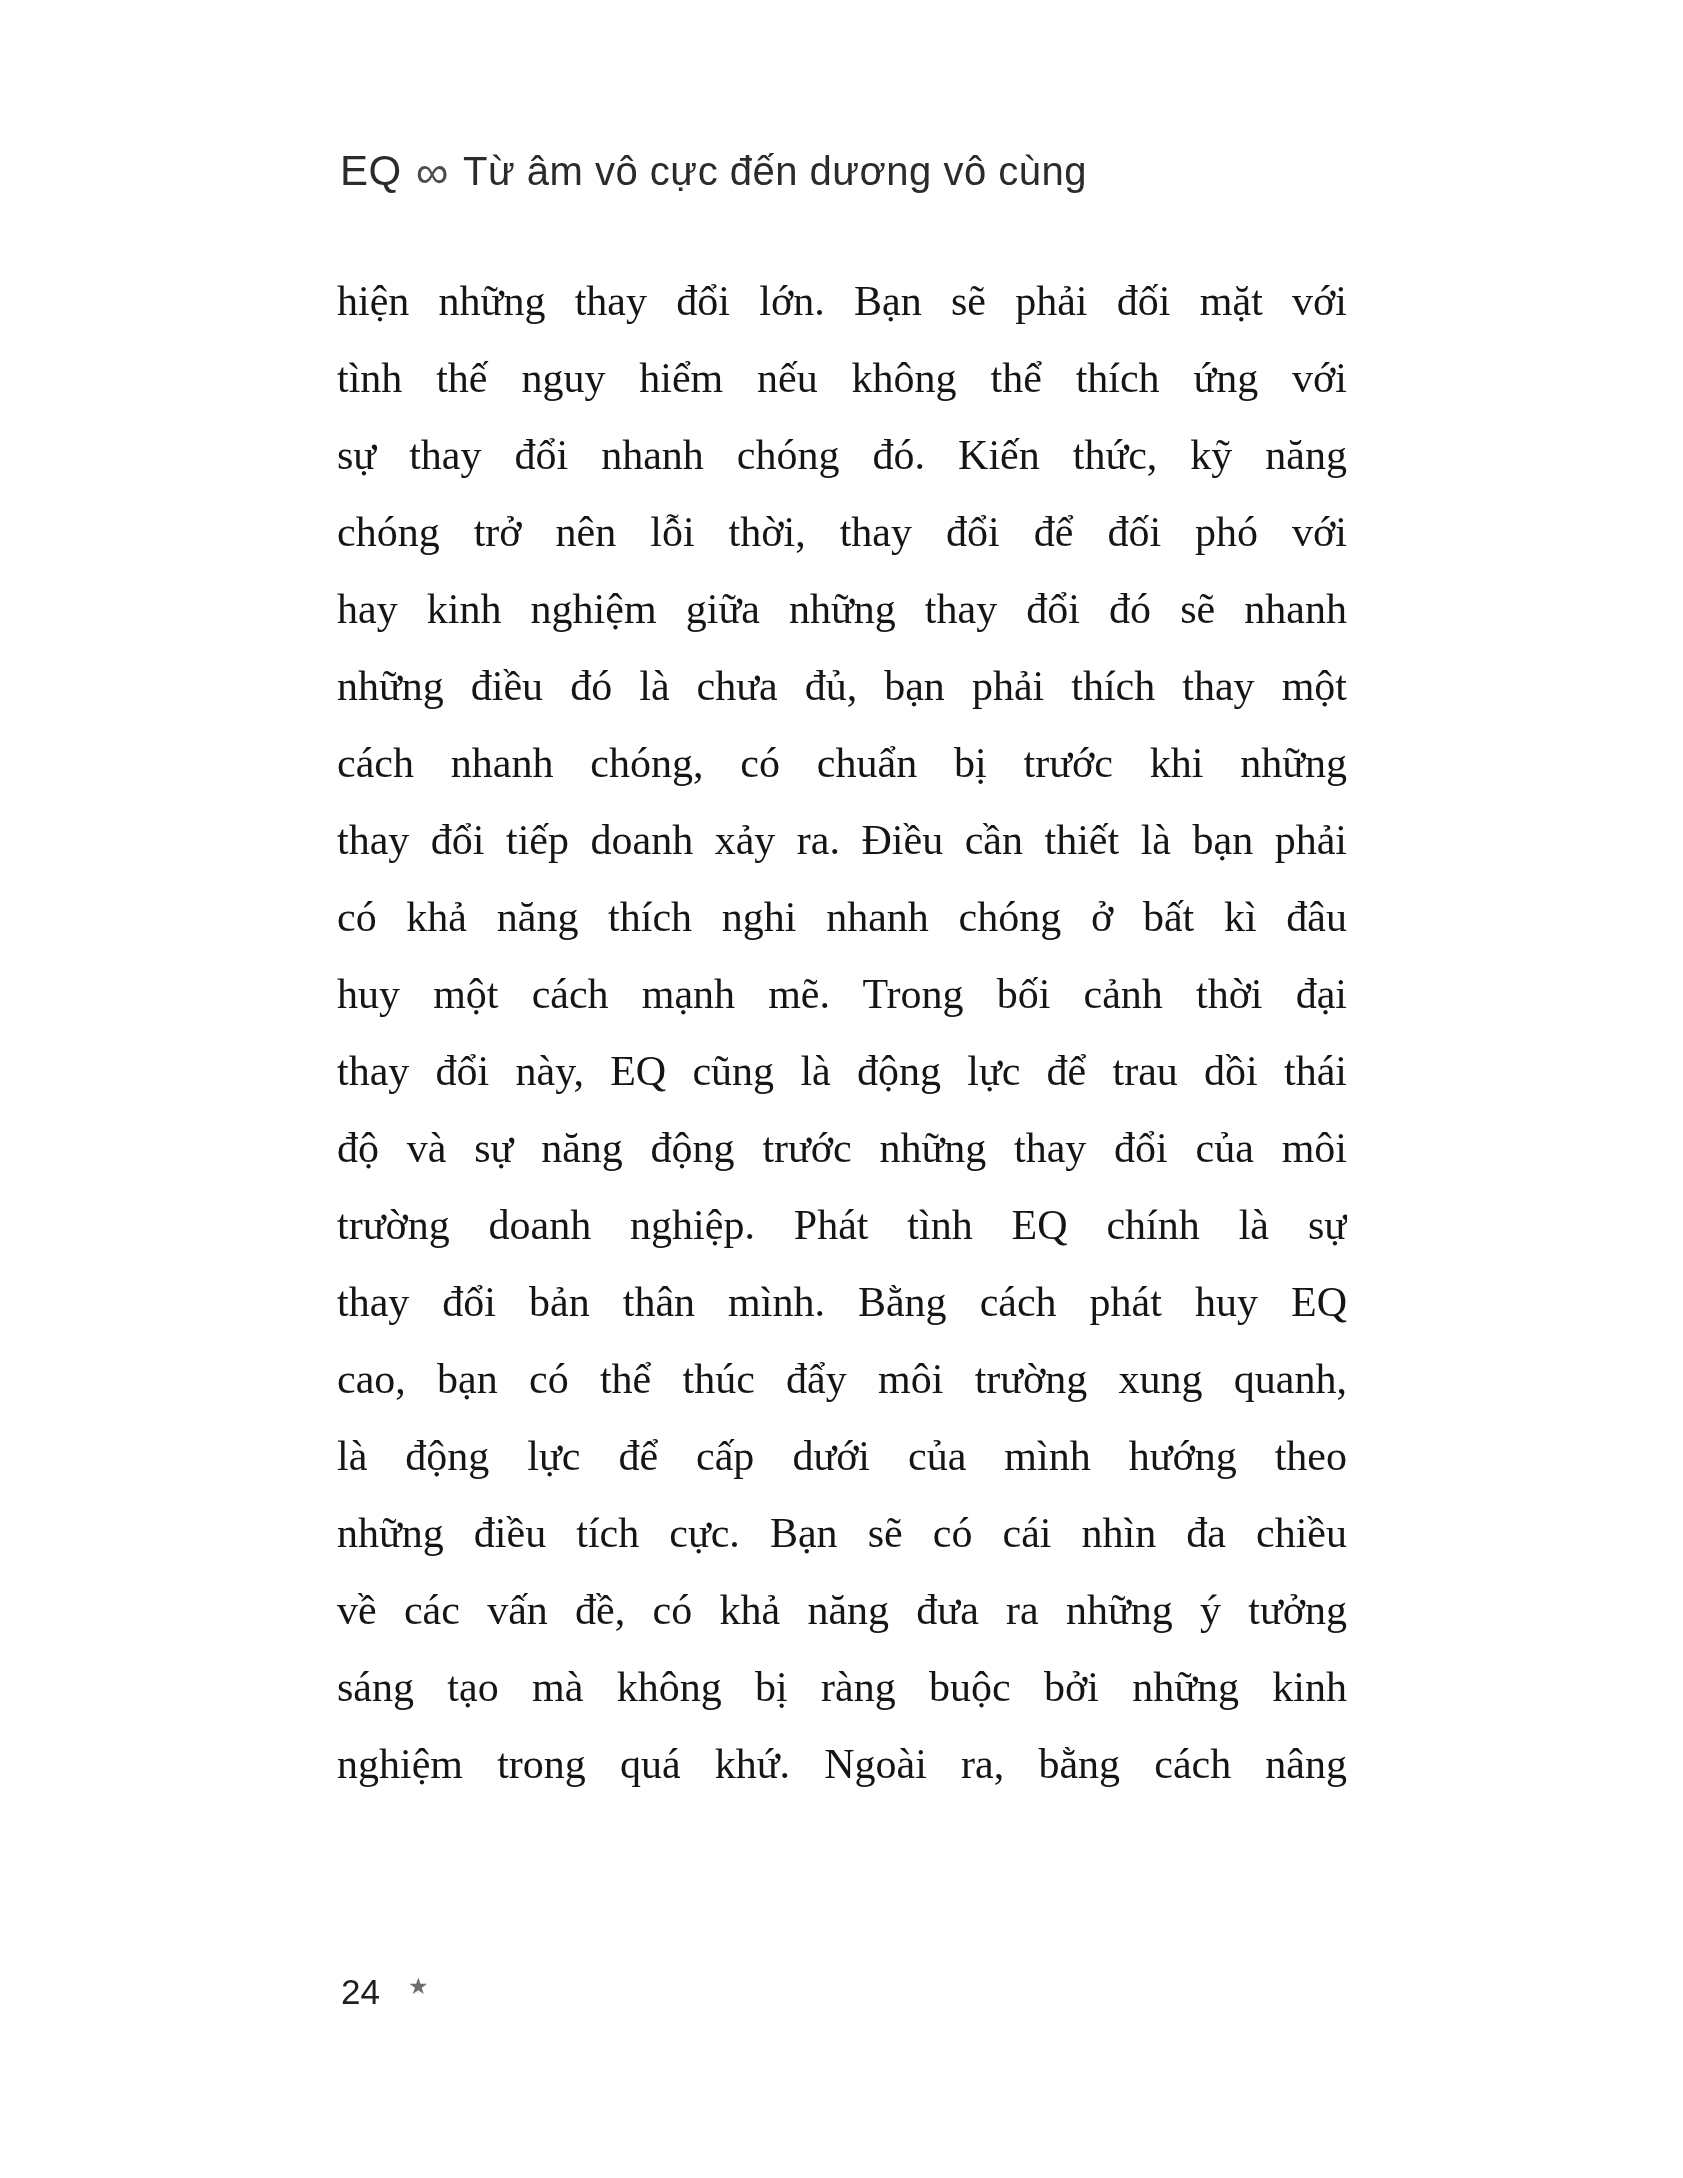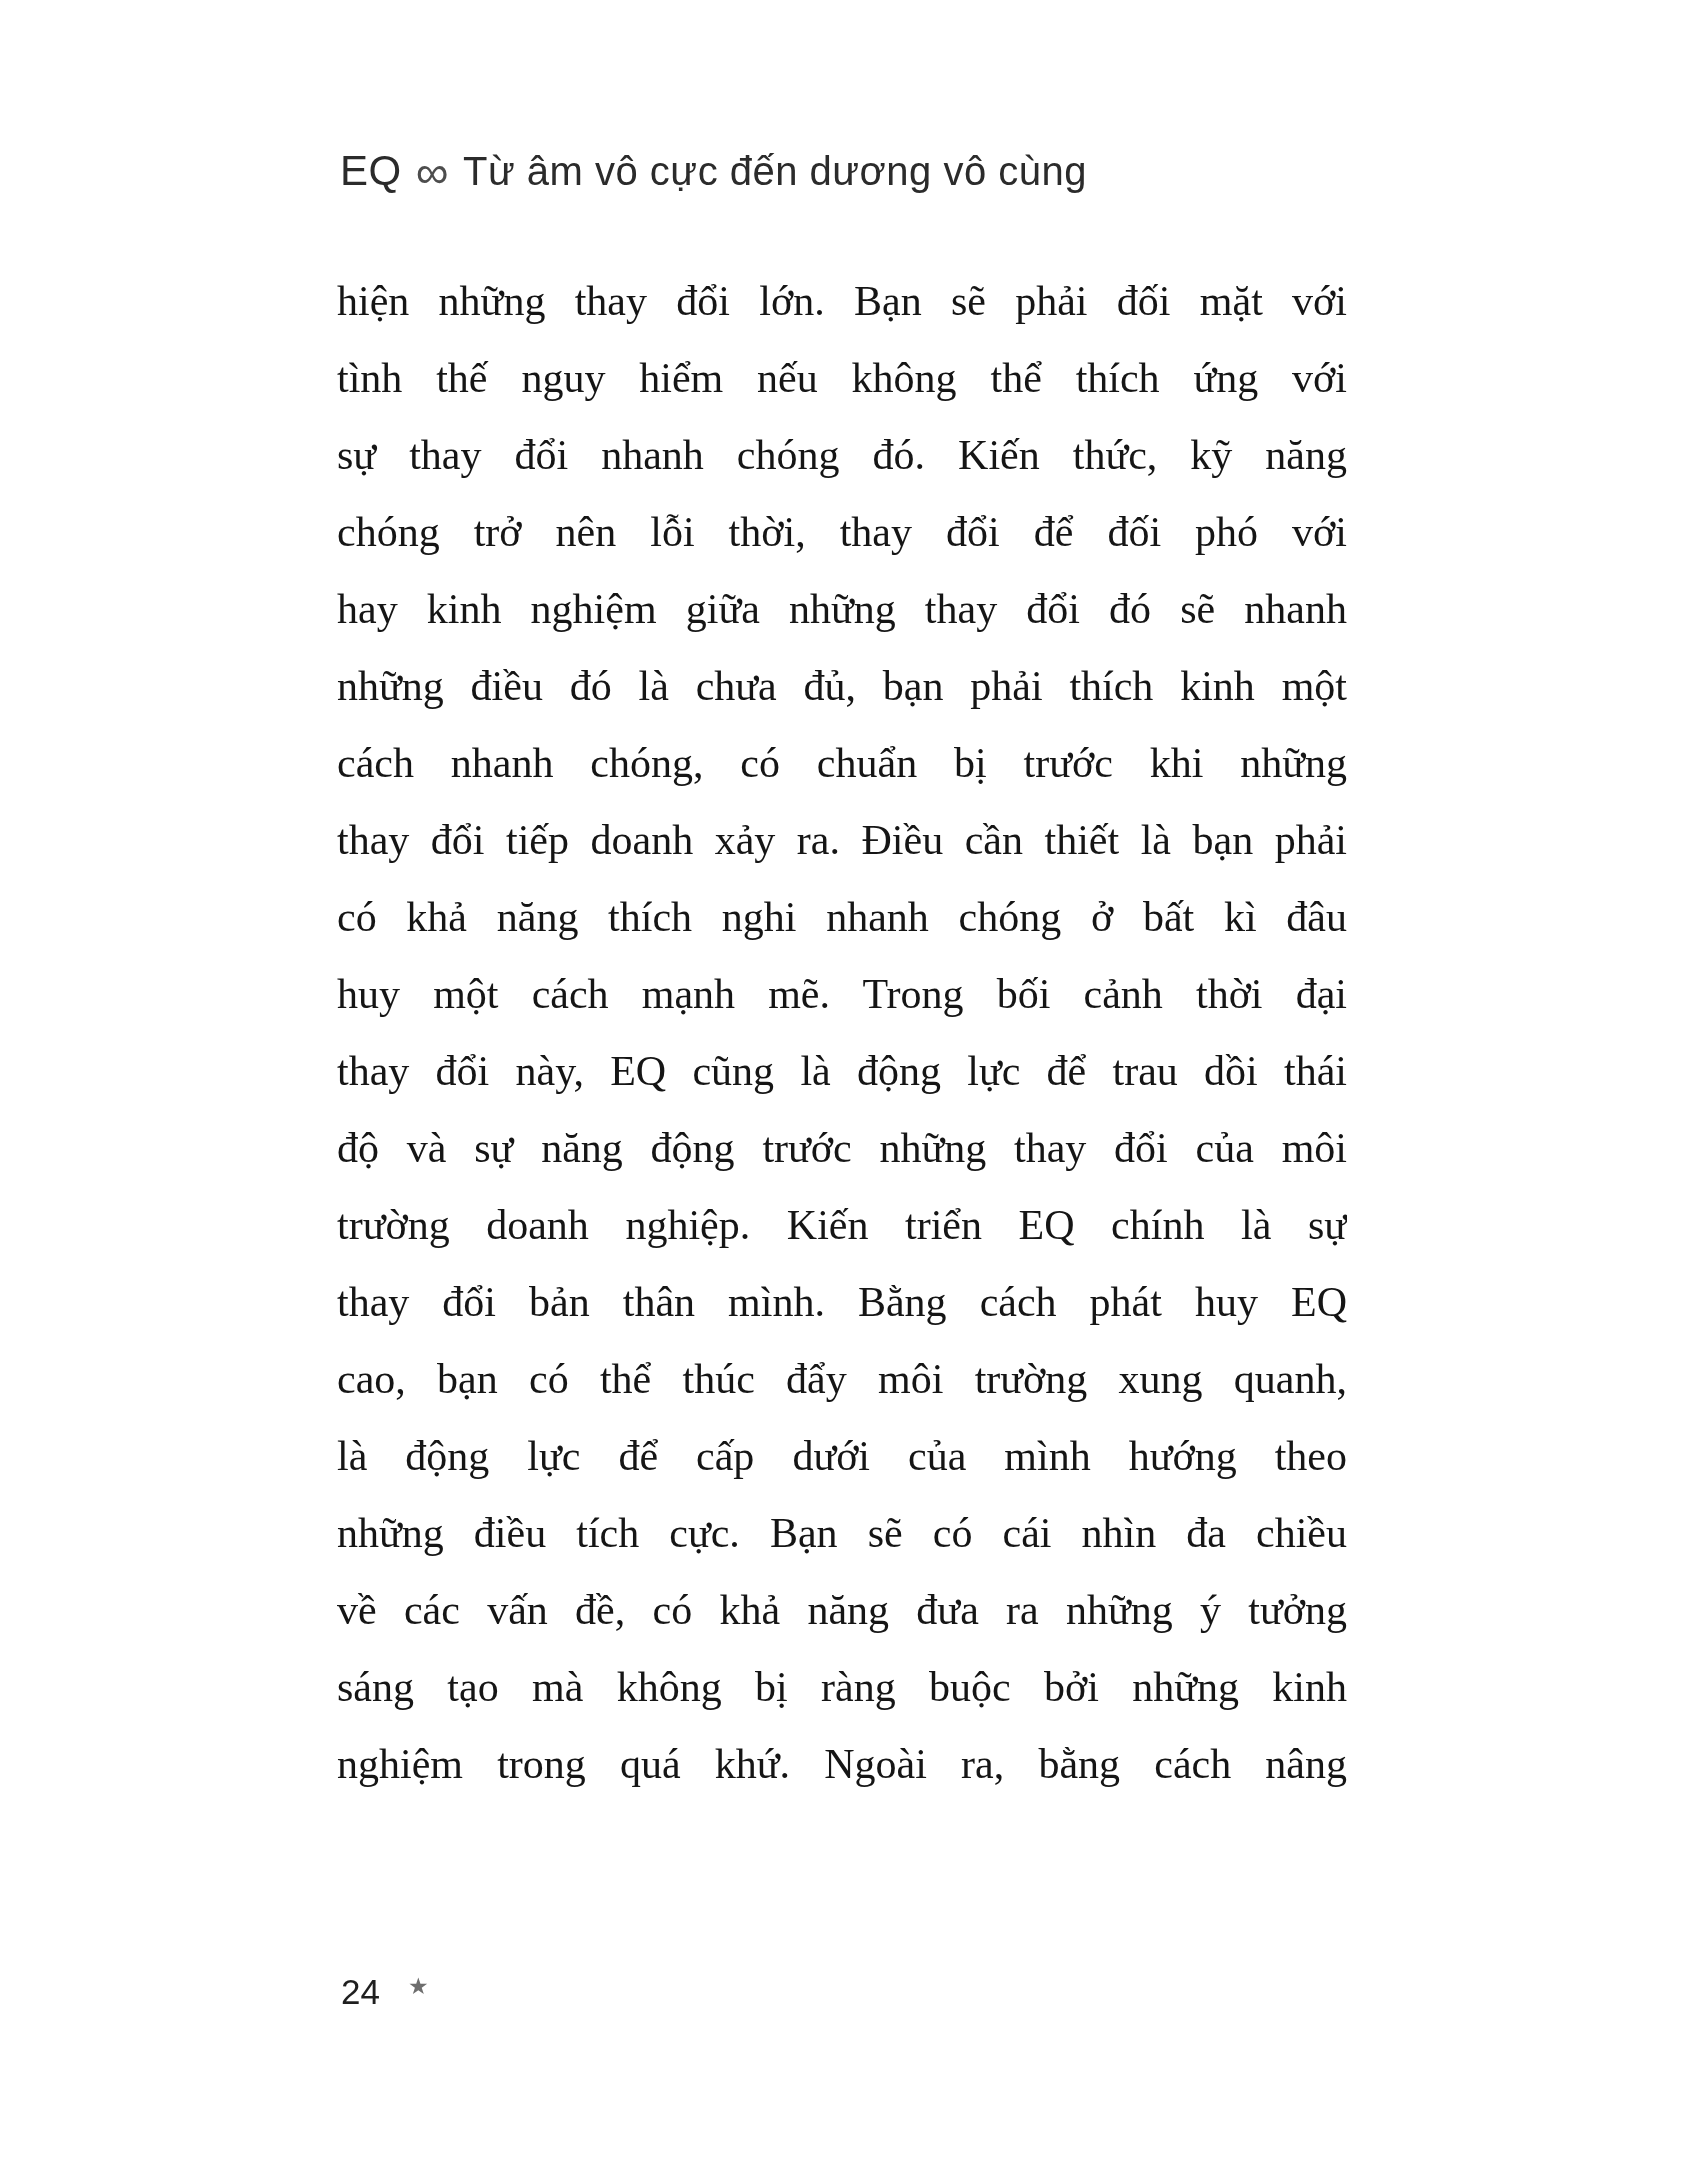--- a/index.html
+++ b/index.html
@@ -83,28 +83,28 @@
     <span class="infinity-glyph">∞</span>
     <span class="title">Từ âm vô cực đến dương vô cùng</span>
   </div>
 
   <div class="text-block">
     <div class="body-line">hiện những thay đổi lớn. Bạn sẽ phải đối mặt với</div>
     <div class="body-line">tình thế nguy hiểm nếu không thể thích ứng với</div>
     <div class="body-line">sự thay đổi nhanh chóng đó. Kiến thức, kỹ năng</div>
     <div class="body-line">chóng trở nên lỗi thời, thay đổi để đối phó với</div>
     <div class="body-line">hay kinh nghiệm giữa những thay đổi đó sẽ nhanh</div>
-    <div class="body-line">những điều đó là chưa đủ, bạn phải thích kinh một</div>
+    <div class="body-line">những điều đó là chưa đủ, bạn phải thích thay một</div>
     <div class="body-line">cách nhanh chóng, có chuẩn bị trước khi những</div>
     <div class="body-line">thay đổi tiếp doanh xảy ra. Điều cần thiết là bạn phải</div>
     <div class="body-line">có khả năng thích nghi nhanh chóng ở bất kì đâu</div>
     <div class="body-line">huy một cách mạnh mẽ. Trong bối cảnh thời đại</div>
     <div class="body-line">thay đổi này, EQ cũng là động lực để trau dồi thái</div>
     <div class="body-line">độ và sự năng động trước những thay đổi của môi</div>
-    <div class="body-line">trường doanh nghiệp. Kiến triển EQ chính là sự</div>
+    <div class="body-line">trường doanh nghiệp. Phát tình EQ chính là sự</div>
     <div class="body-line">thay đổi bản thân mình. Bằng cách phát huy EQ</div>
     <div class="body-line">cao, bạn có thể thúc đẩy môi trường xung quanh,</div>
     <div class="body-line">là động lực để cấp dưới của mình hướng theo</div>
     <div class="body-line">những điều tích cực. Bạn sẽ có cái nhìn đa chiều</div>
     <div class="body-line">về các vấn đề, có khả năng đưa ra những ý tưởng</div>
     <div class="body-line">sáng tạo mà không bị ràng buộc bởi những kinh</div>
     <div class="body-line">nghiệm trong quá khứ. Ngoài ra, bằng cách nâng</div>
   </div>
 
   <div class="footer">

